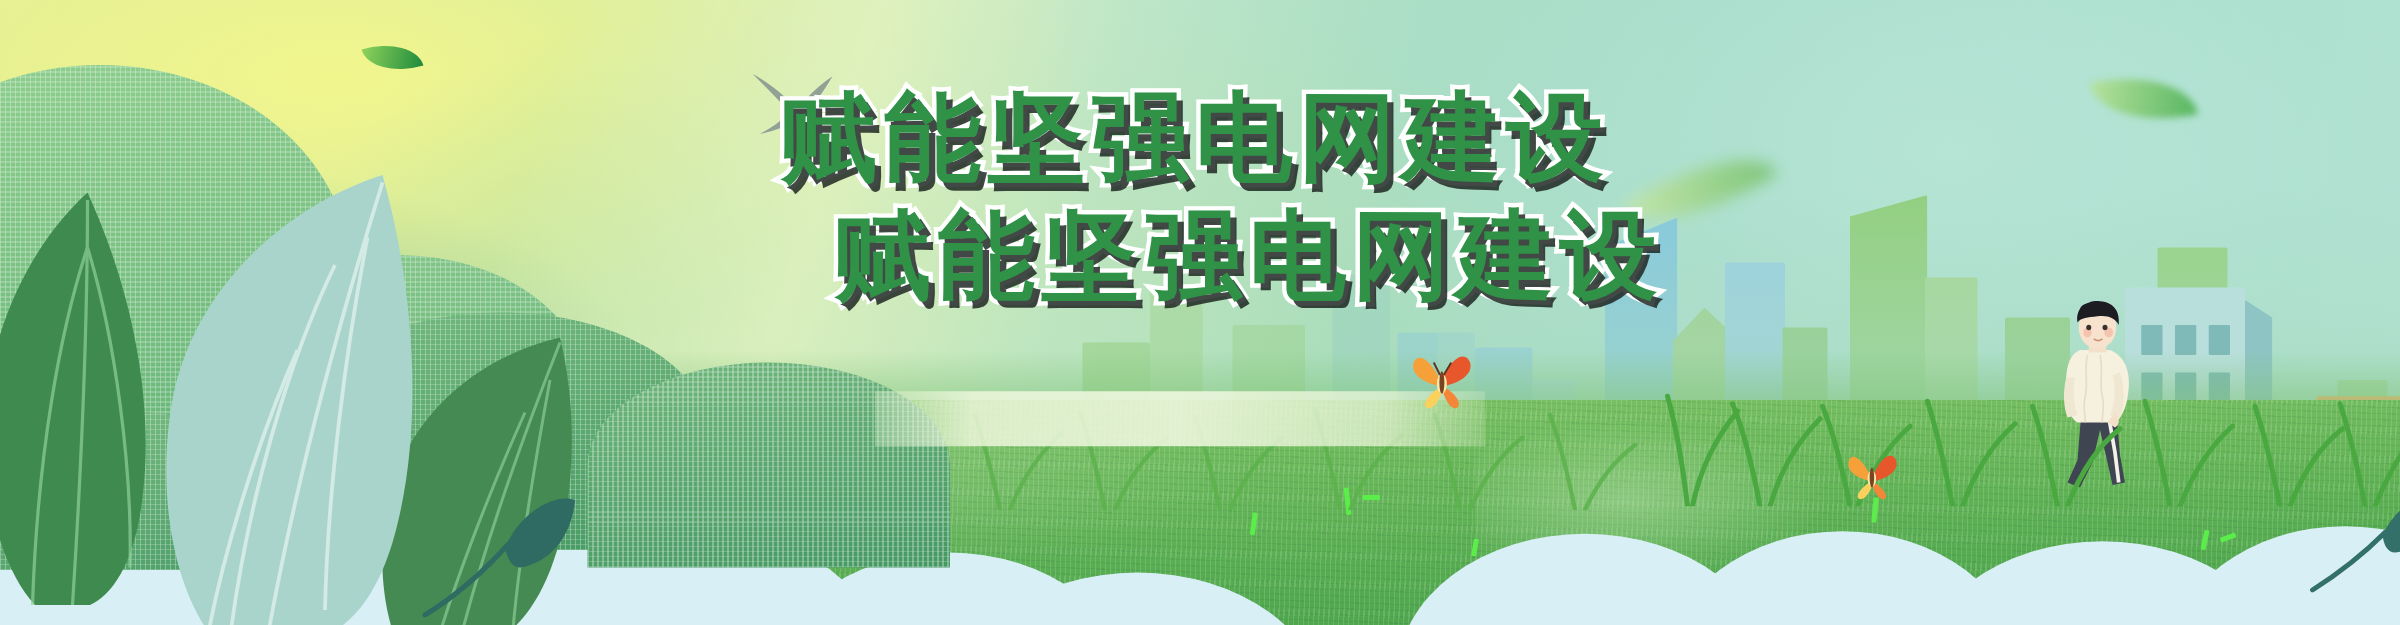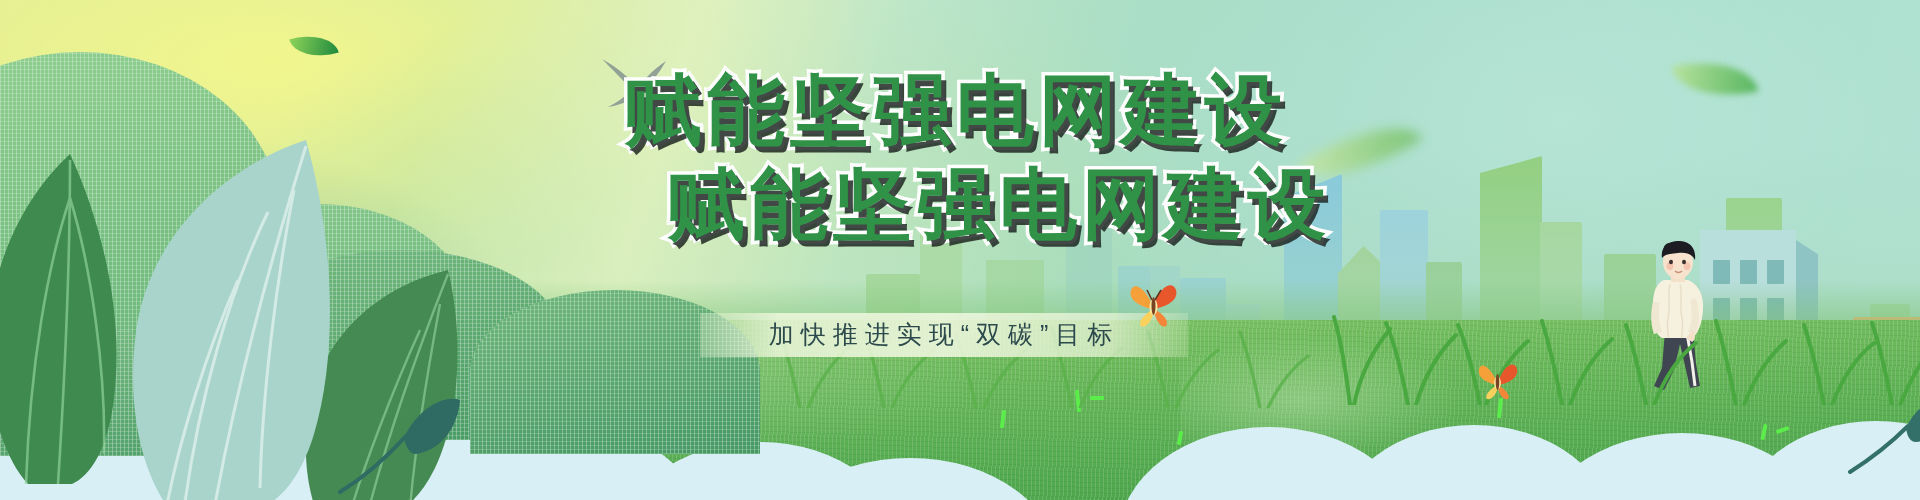--- a/index.html
+++ b/index.html
@@ -362,15 +362,14 @@
     <path d="M4 88 C26 74 46 58 62 42" stroke="#33706a" stroke-width="4" fill="none" stroke-linecap="round"></path>
     <path d="M60 44 C72 18 98 6 110 12 C108 36 92 56 70 58 C64 58 61 52 60 44 Z" fill="#33706a"></path>
   </svg>
 
   <div class="titlewrap">
     <div class="tline l1">赋能坚强电网建设</div>
     <div class="tline l2">赋能坚强电网建设</div>
   </div>
 
   <div class="subband"></div>
-  <div class="subtext">加快推进实现“双碳”目标</div>
 
 </div>
 
 </body></html>

